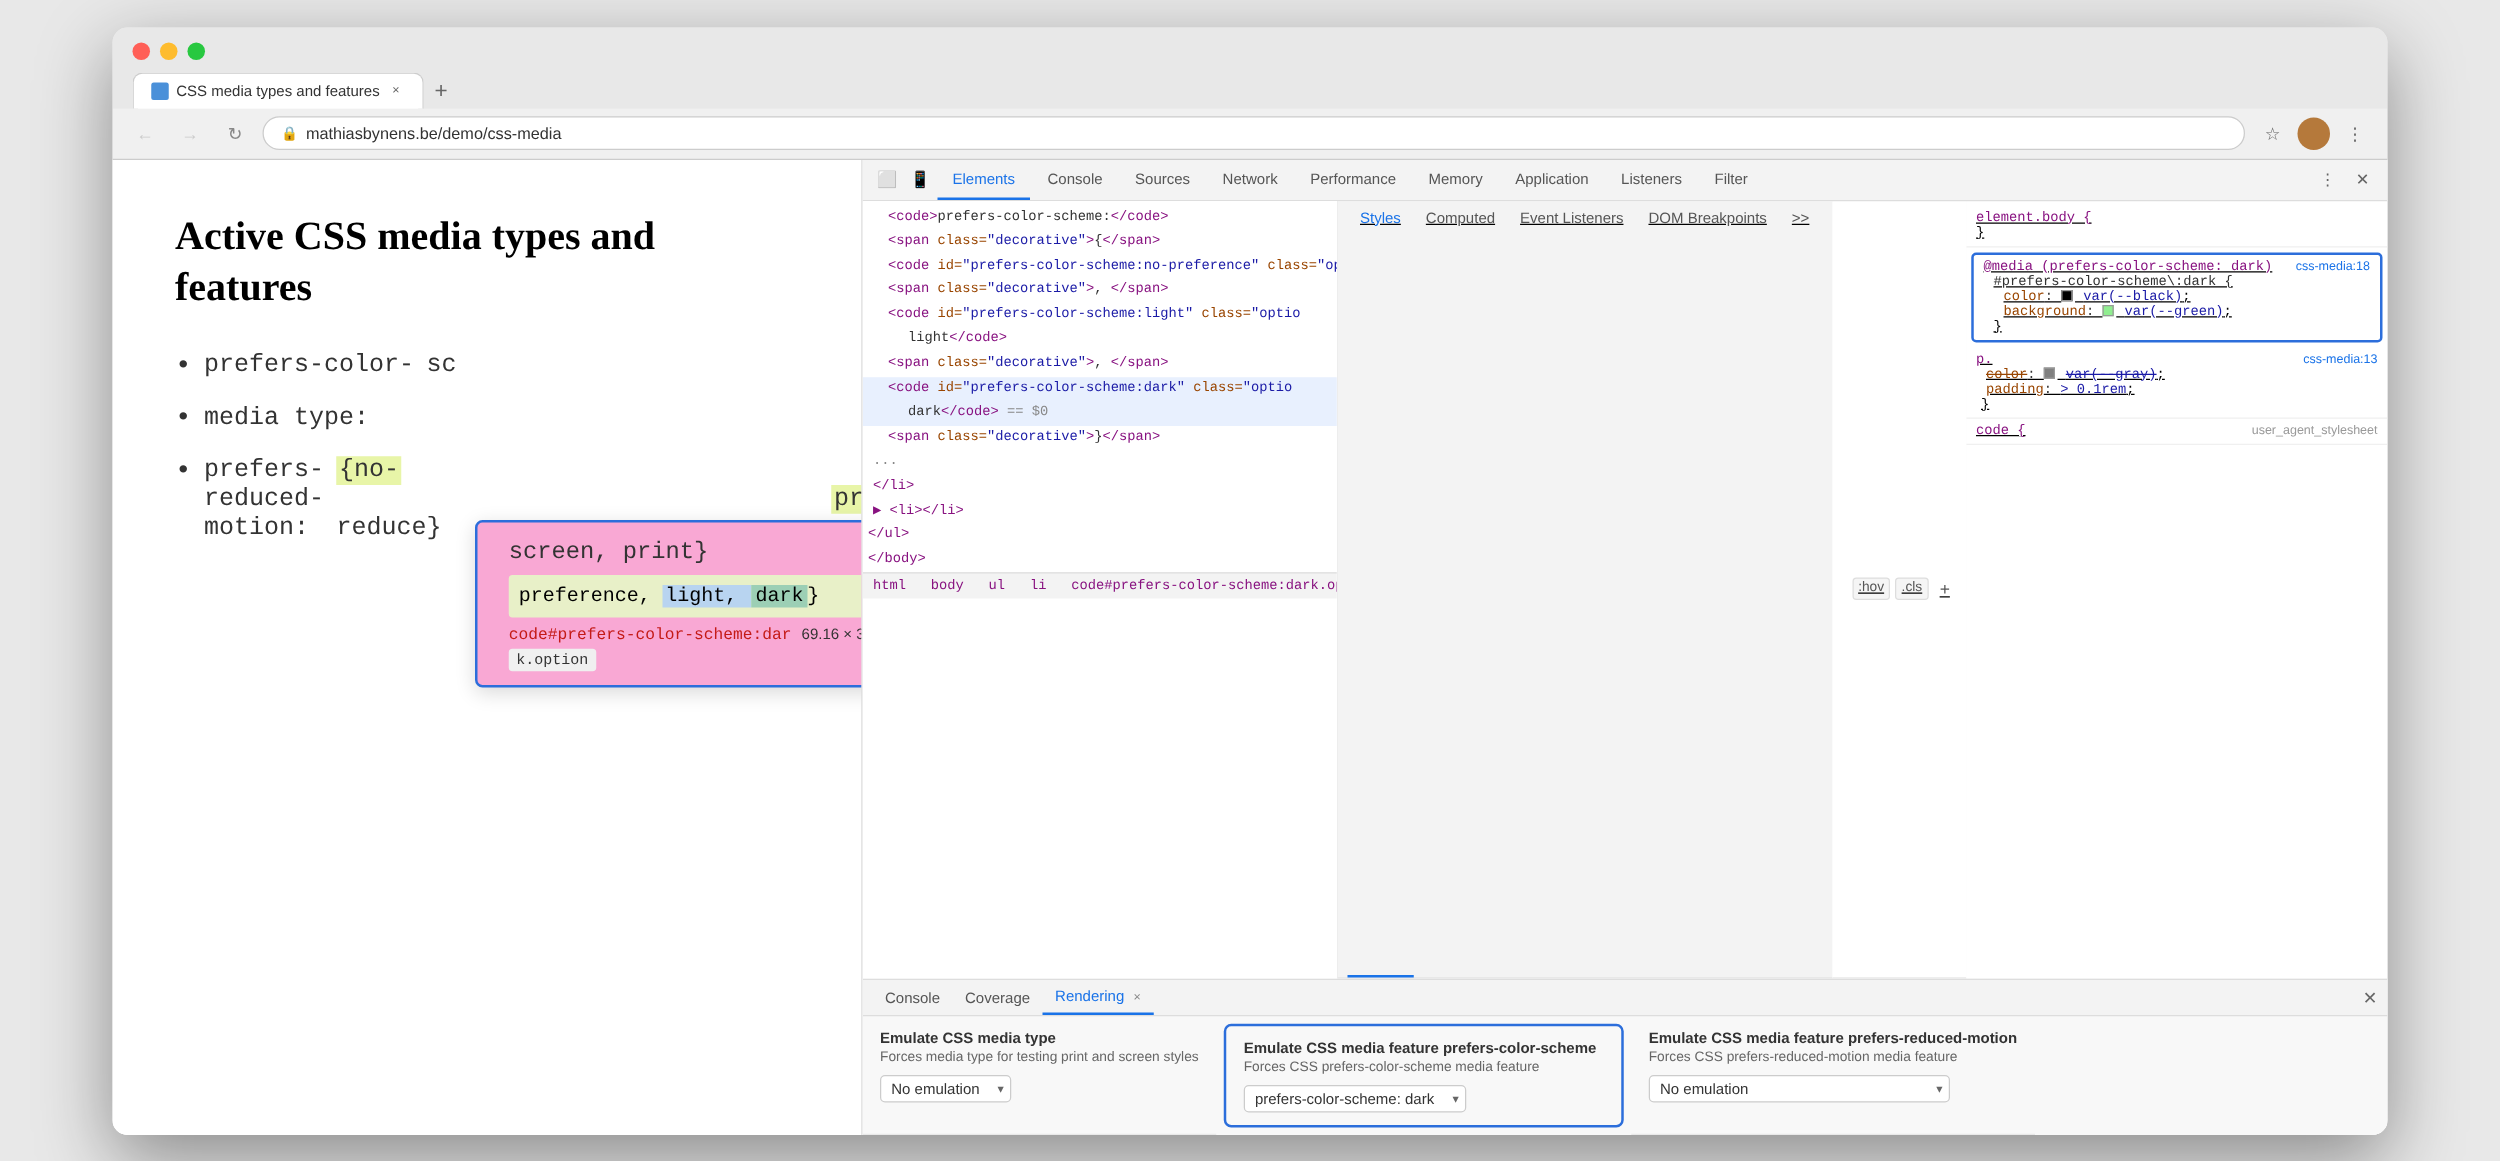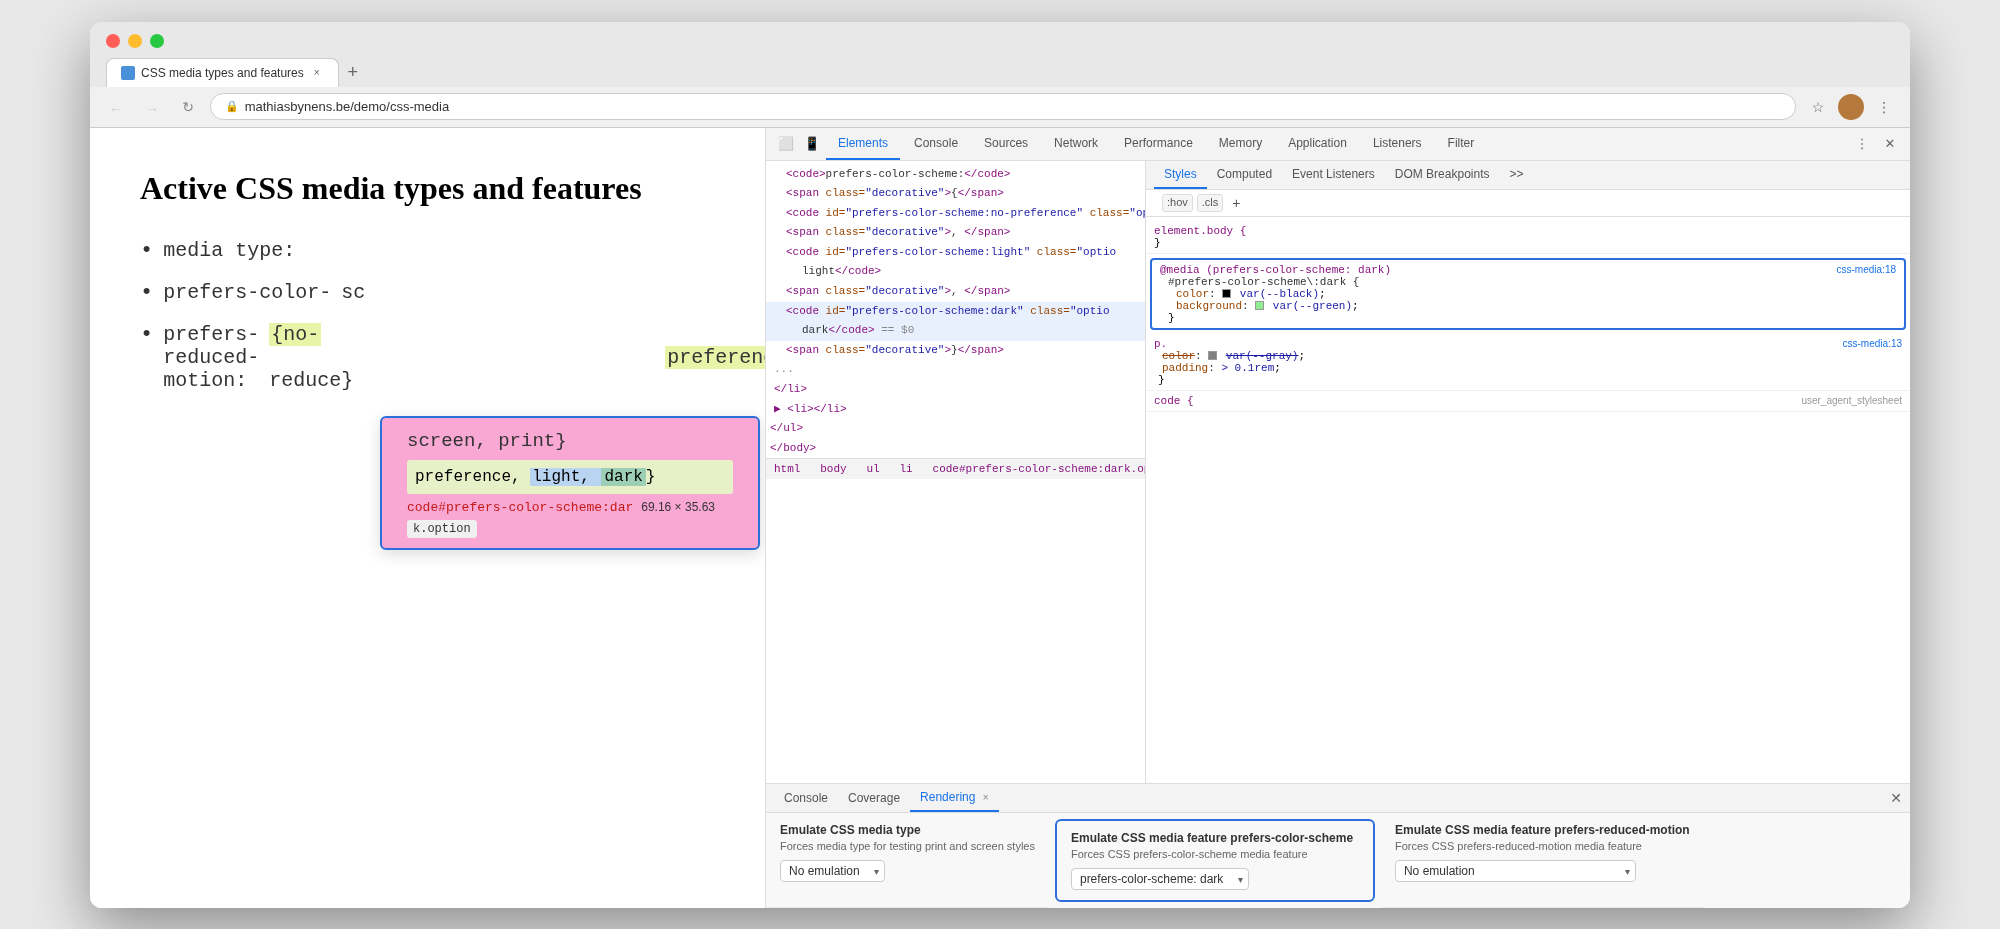--- a/index.html
+++ b/index.html
@@ -140,21 +140,21 @@
 
     
     .content-area {
       display: flex;
       height: 780px;
       background: #fff;
     }
 
     
     .webpage-panel {
-      width: 676px;
+      width: 600px;
       padding: 40px 50px;
       background: #fff;
       border-right: 1px solid #ddd;
       overflow: hidden;
       position: relative;
     }
     .page-title {
       font-size: 32px;
       font-weight: bold;
       font-family: Georgia, serif;
@@ -319,22 +319,23 @@
       font-family: 'Courier New', monospace;
       white-space: nowrap;
       overflow: hidden;
     }
     .breadcrumb-item { color: #881280; }
 
     
     .styles-panel {
       flex: 1;
       display: flex;
-      flex-direction: column;
+      flex-direction: row;
       overflow: hidden;
+      text-decoration: underline;
     }
     .styles-tabs {
       display: flex;
       border-bottom: 1px solid #ddd;
       background: #f3f3f3;
       padding: 0 8px;
     }
     .styles-tab {
       padding: 6px 10px;
       font-size: 12px;
@@ -535,25 +536,25 @@
     </div>
   </div>
 
   <div class="content-area">
 
     <div class="webpage-panel">
       <h1 class="page-title">Active CSS media types and features</h1>
 
       <ul class="page-list">
         <li>
-          <span>media type: </span>
+          <span>prefers-color-</span>
+            <span>sc</span>
         </li>
         <li>
-          <span>prefers-color-</span>
-            <span>sc</span>
+          <span>media type: </span>
         </li>
         <li>
           <span>prefers-reduced-motion: </span>
           <span style="font-family:'Courier New',monospace;">
             <span class="highlight-yellow">{no-</span><br>
             &nbsp;&nbsp;&nbsp;&nbsp;&nbsp;&nbsp;&nbsp;&nbsp;&nbsp;&nbsp;&nbsp;&nbsp;&nbsp;&nbsp;&nbsp;&nbsp;&nbsp;&nbsp;&nbsp;&nbsp;&nbsp;&nbsp;&nbsp;&nbsp;&nbsp;&nbsp;&nbsp;&nbsp;&nbsp;&nbsp;&nbsp;&nbsp;&nbsp;<span class="highlight-yellow">preference</span>, reduce}
           </span>
         </li>
       </ul>
 

